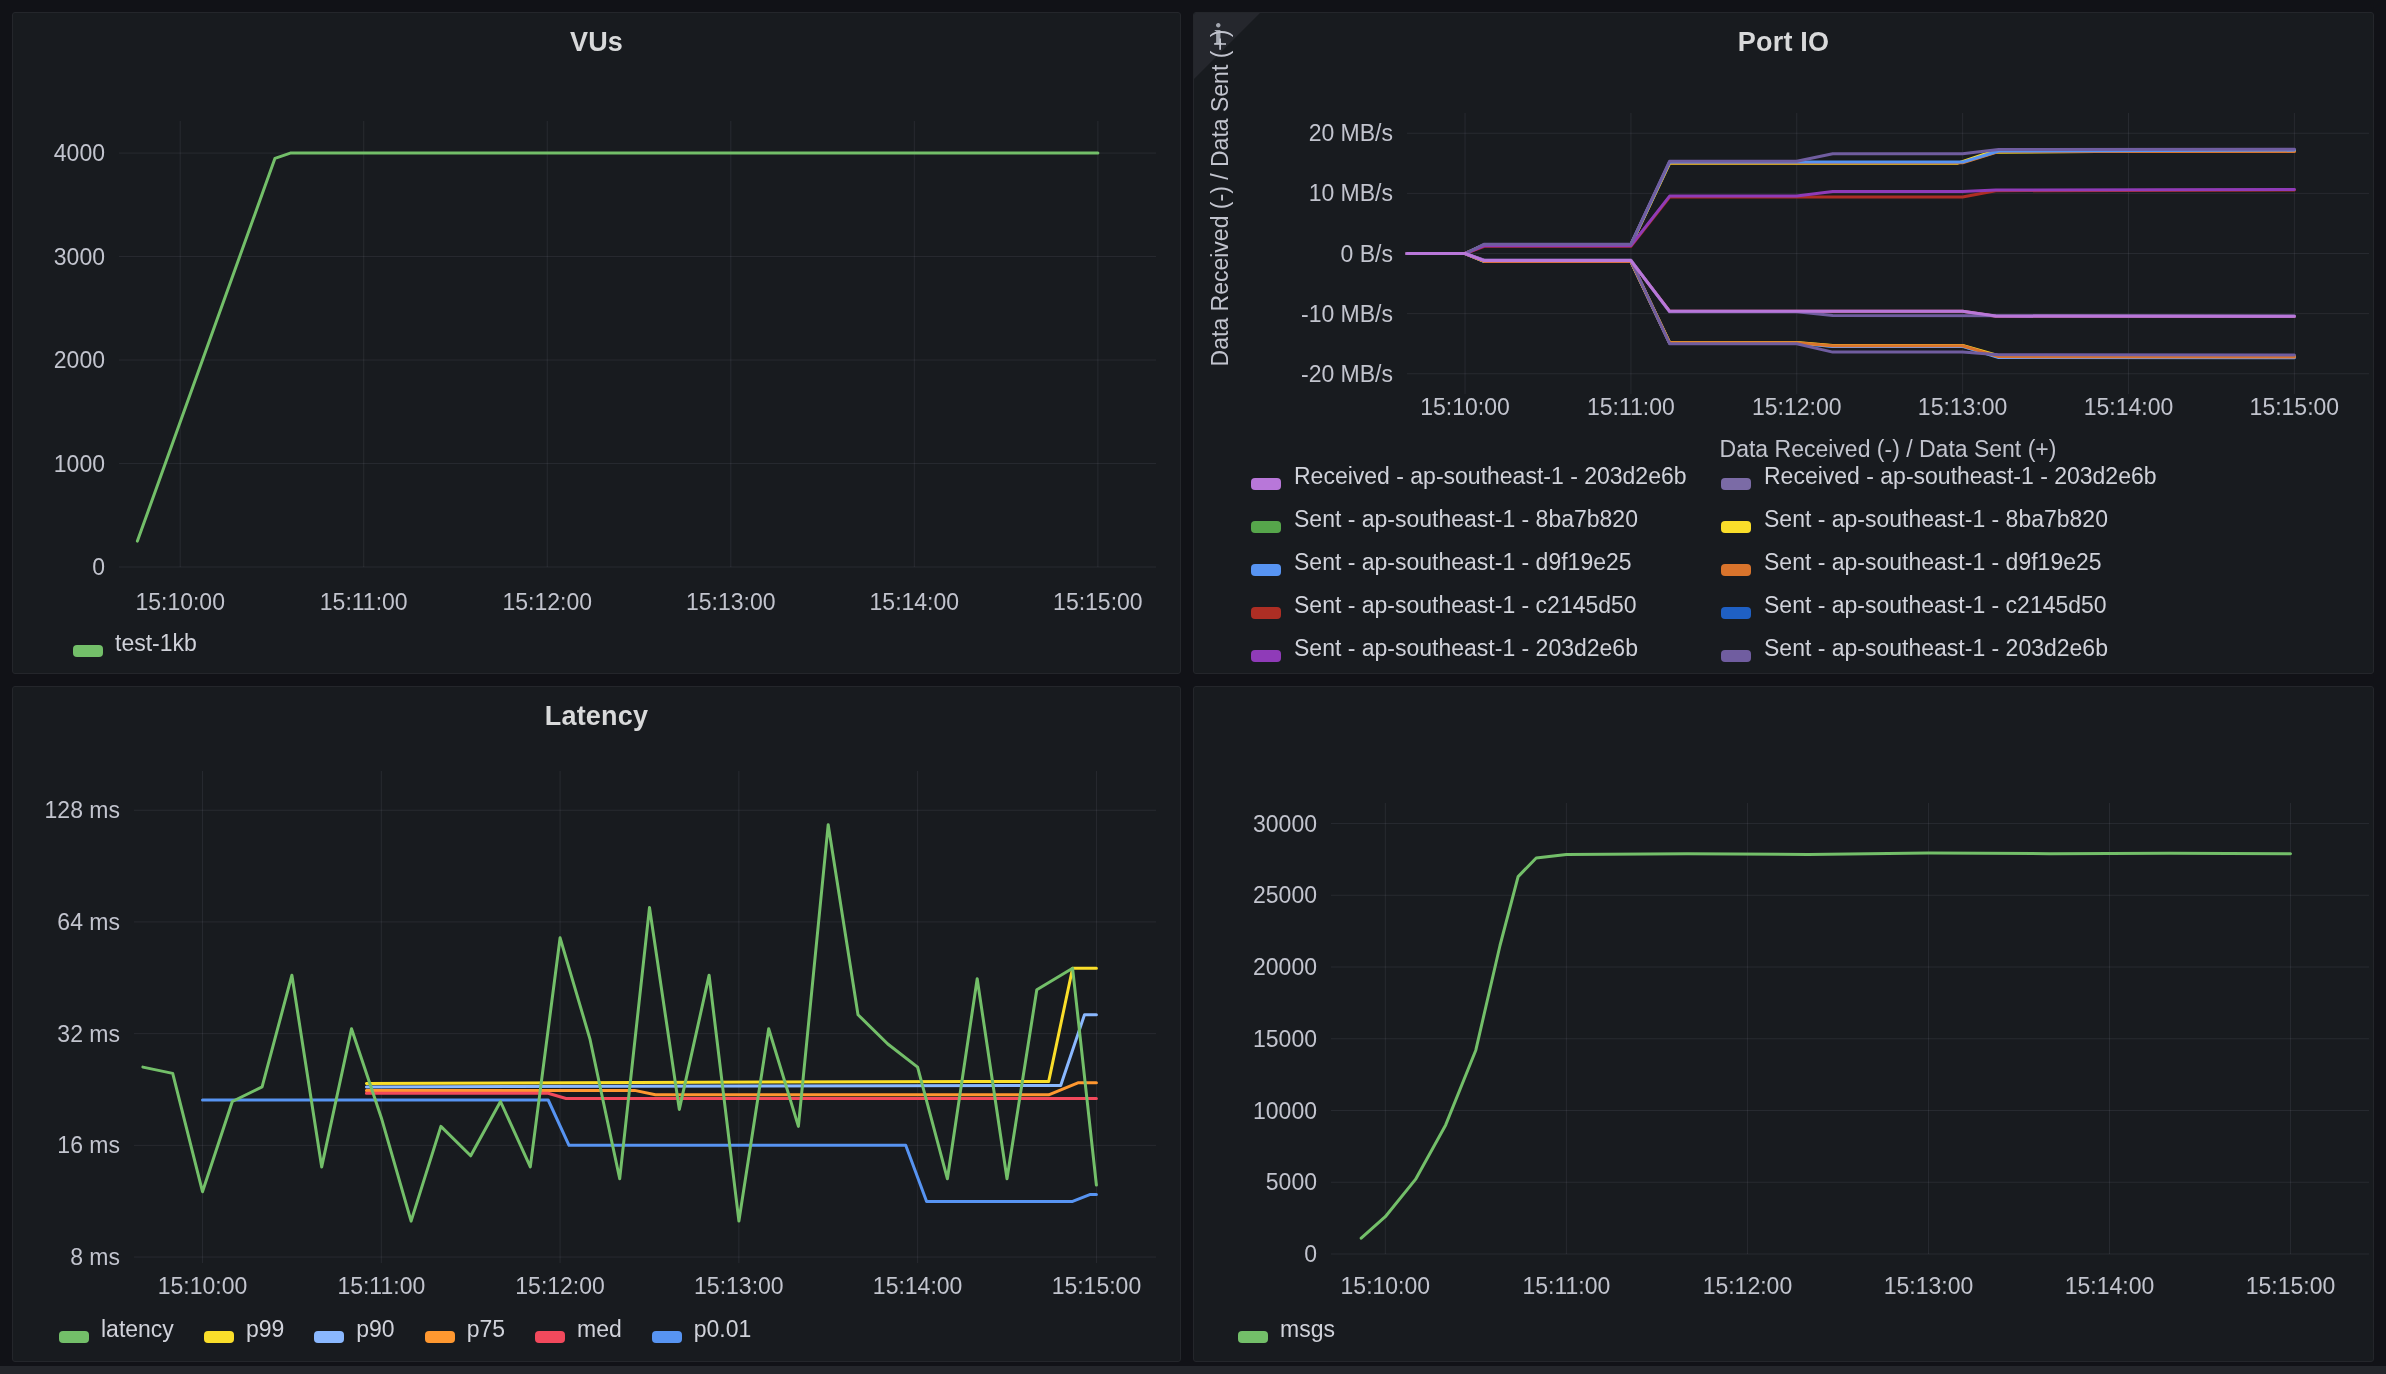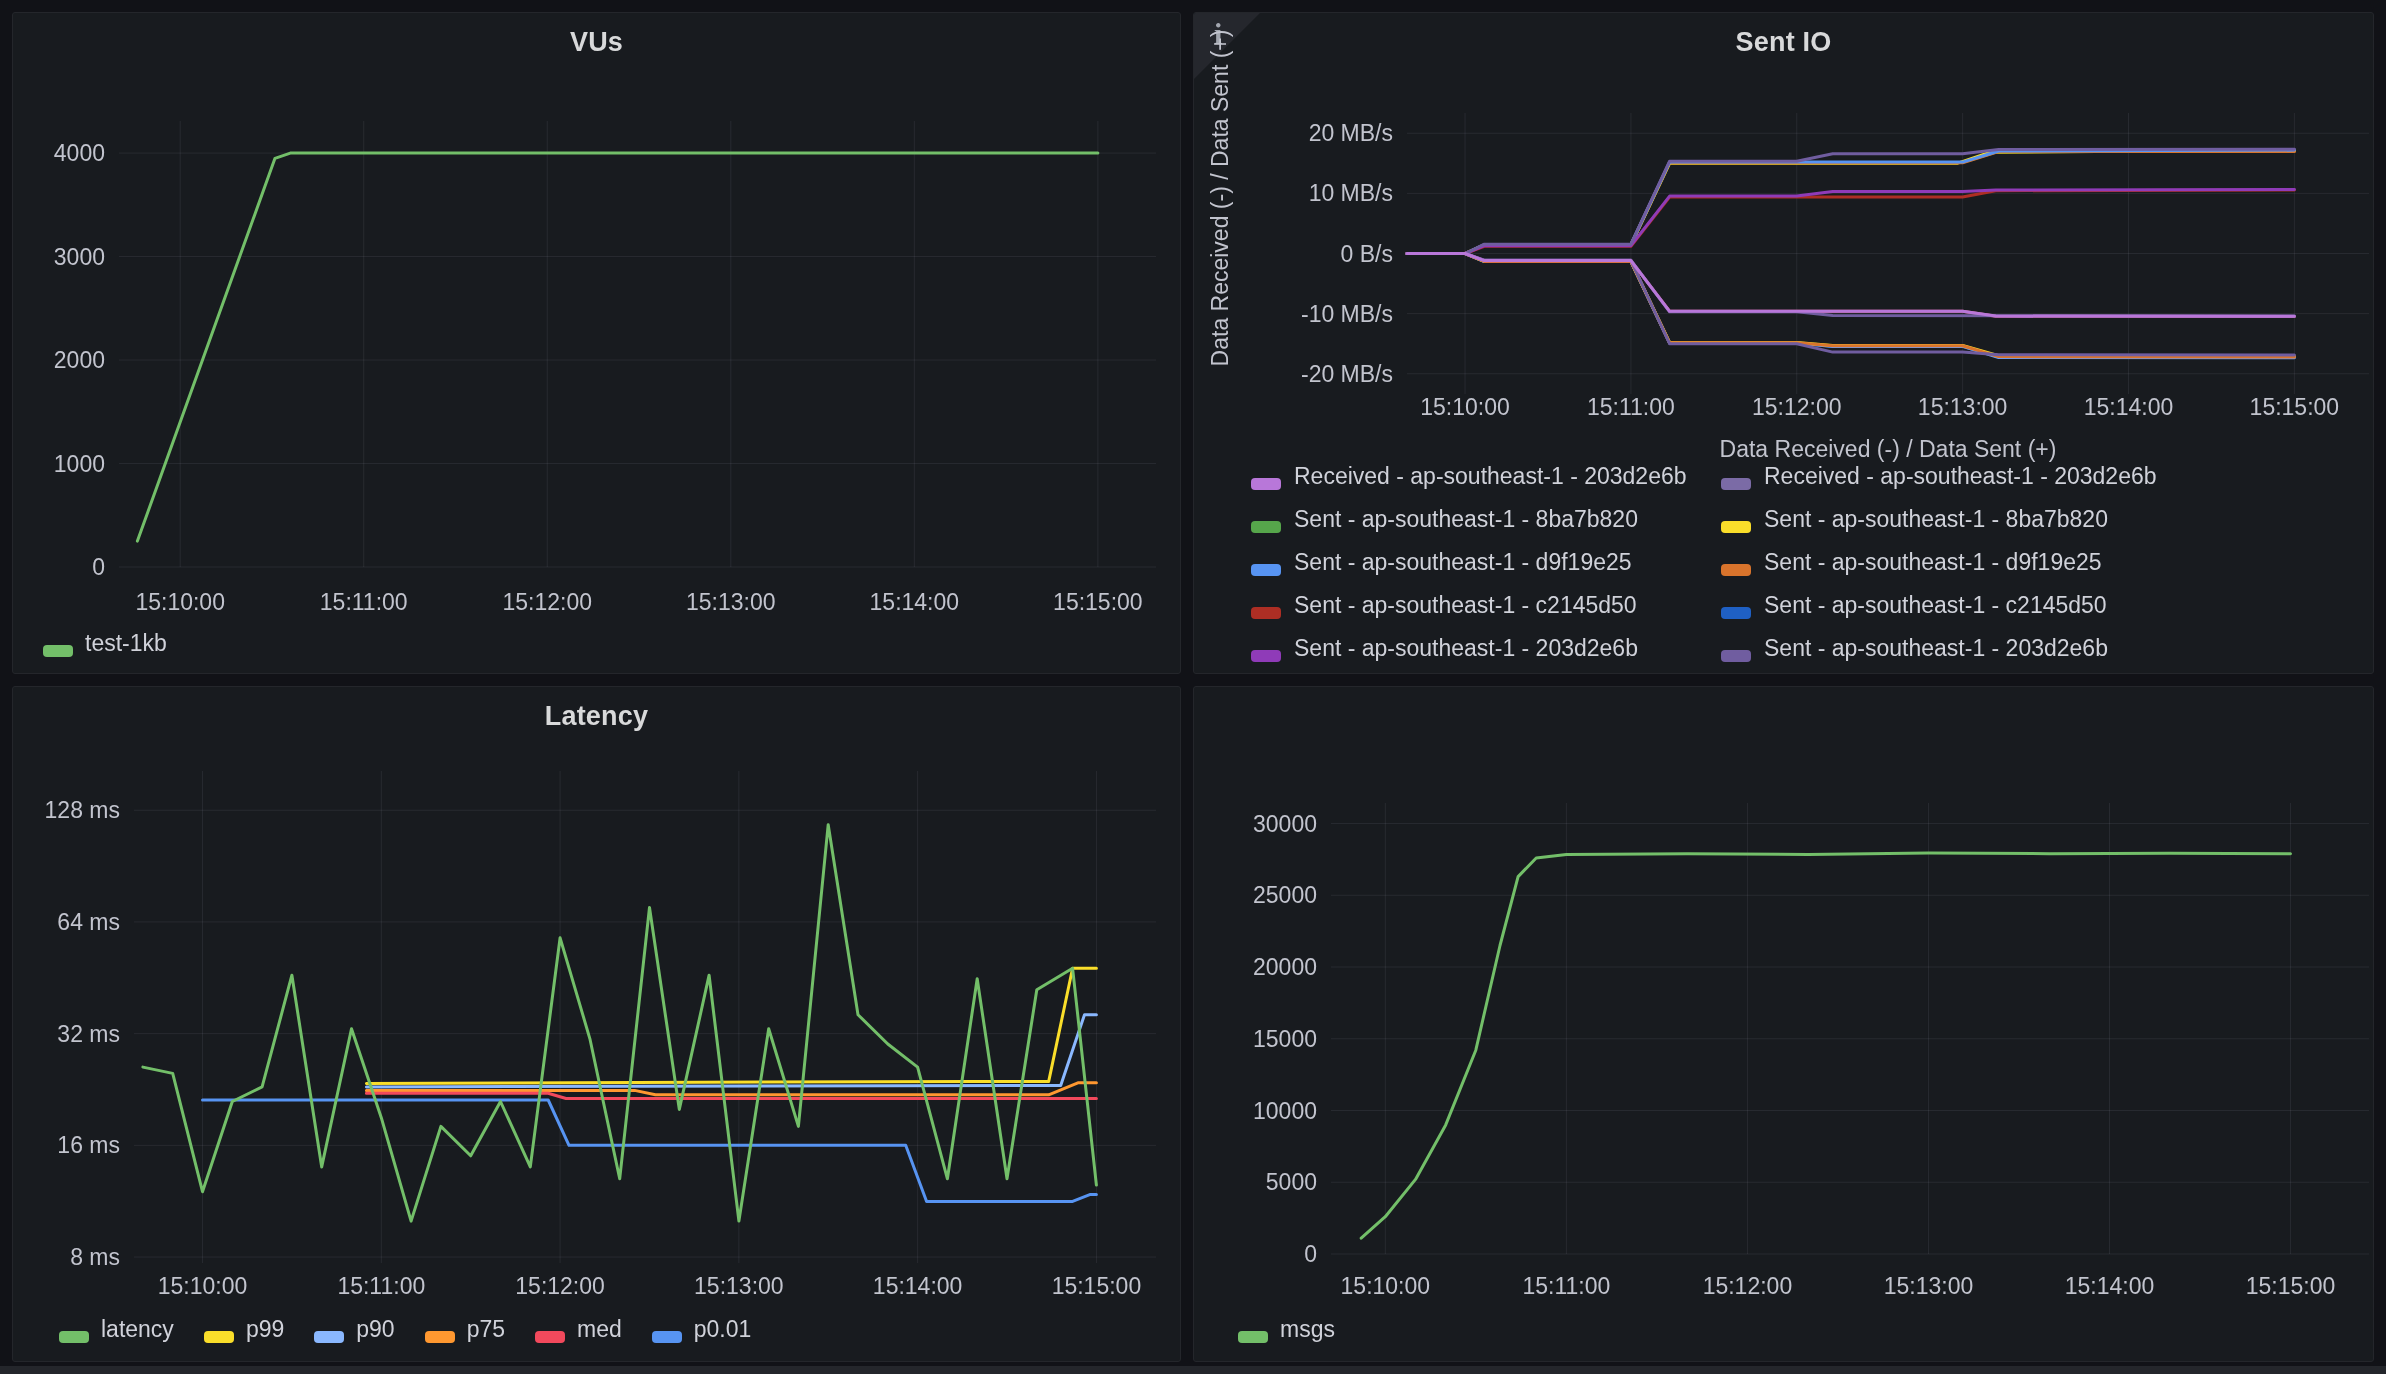--- a/index.html
+++ b/index.html
@@ -52,32 +52,32 @@
         <line x1="106" y1="450.5197215777262" x2="1143" y2="450.5197215777262" stroke="rgba(204,204,220,0.09)" stroke-width="1"></line>
         <text x="92" y="458.5197215777262" text-anchor="end">1000</text>
         <line x1="106" y1="347.03944315545243" x2="1143" y2="347.03944315545243" stroke="rgba(204,204,220,0.09)" stroke-width="1"></line>
         <text x="92" y="355.03944315545243" text-anchor="end">2000</text>
         <line x1="106" y1="243.55916473317865" x2="1143" y2="243.55916473317865" stroke="rgba(204,204,220,0.09)" stroke-width="1"></line>
         <text x="92" y="251.55916473317865" text-anchor="end">3000</text>
         <line x1="106" y1="140.07888631090486" x2="1143" y2="140.07888631090486" stroke="rgba(204,204,220,0.09)" stroke-width="1"></line>
         <text x="92" y="148.07888631090486" text-anchor="end">4000</text>
         <polyline points="124.4,528.1 262.0,145.3 277.3,140.1 1084.9,140.1" fill="none" stroke="#73bf69" stroke-width="3" stroke-linejoin="round" stroke-linecap="round"></polyline>
       </svg>
-    <div class="hlegend" id="leg-vus" style="left:30px;top:616px">
+    <div class="hlegend" id="leg-vus" style="left:60px;top:616px">
         <div class="legend-item">
           <span class="swatch" style="background: rgb(115, 191, 105);"></span>
           <span>test-1kb</span>
         </div>
       </div>
   </div>
 
   <div class="panel" style="left:1193px;top:12px;width:1181px;height:662px">
     <div class="corner"></div>
     <div class="corner-i">i</div>
-    <div class="ptitle">Sent IO</div>
+    <div class="ptitle">Port IO</div>
     <svg class="chart" id="svg-portio" viewBox="0 0 1179 660" preserveAspectRatio="none">
         <line x1="271.05172413793105" y1="100" x2="271.05172413793105" y2="381" stroke="rgba(204,204,220,0.09)" stroke-width="1"></line>
         <text x="271.05172413793105" y="402" text-anchor="middle">15:10:00</text>
         <line x1="436.91379310344826" y1="100" x2="436.91379310344826" y2="381" stroke="rgba(204,204,220,0.09)" stroke-width="1"></line>
         <text x="436.91379310344826" y="402" text-anchor="middle">15:11:00</text>
         <line x1="602.7758620689656" y1="100" x2="602.7758620689656" y2="381" stroke="rgba(204,204,220,0.09)" stroke-width="1"></line>
         <text x="602.7758620689656" y="402" text-anchor="middle">15:12:00</text>
         <line x1="768.6379310344828" y1="100" x2="768.6379310344828" y2="381" stroke="rgba(204,204,220,0.09)" stroke-width="1"></line>
         <text x="768.6379310344828" y="402" text-anchor="middle">15:13:00</text>
         <line x1="934.5" y1="100" x2="934.5" y2="381" stroke="rgba(204,204,220,0.09)" stroke-width="1"></line>

